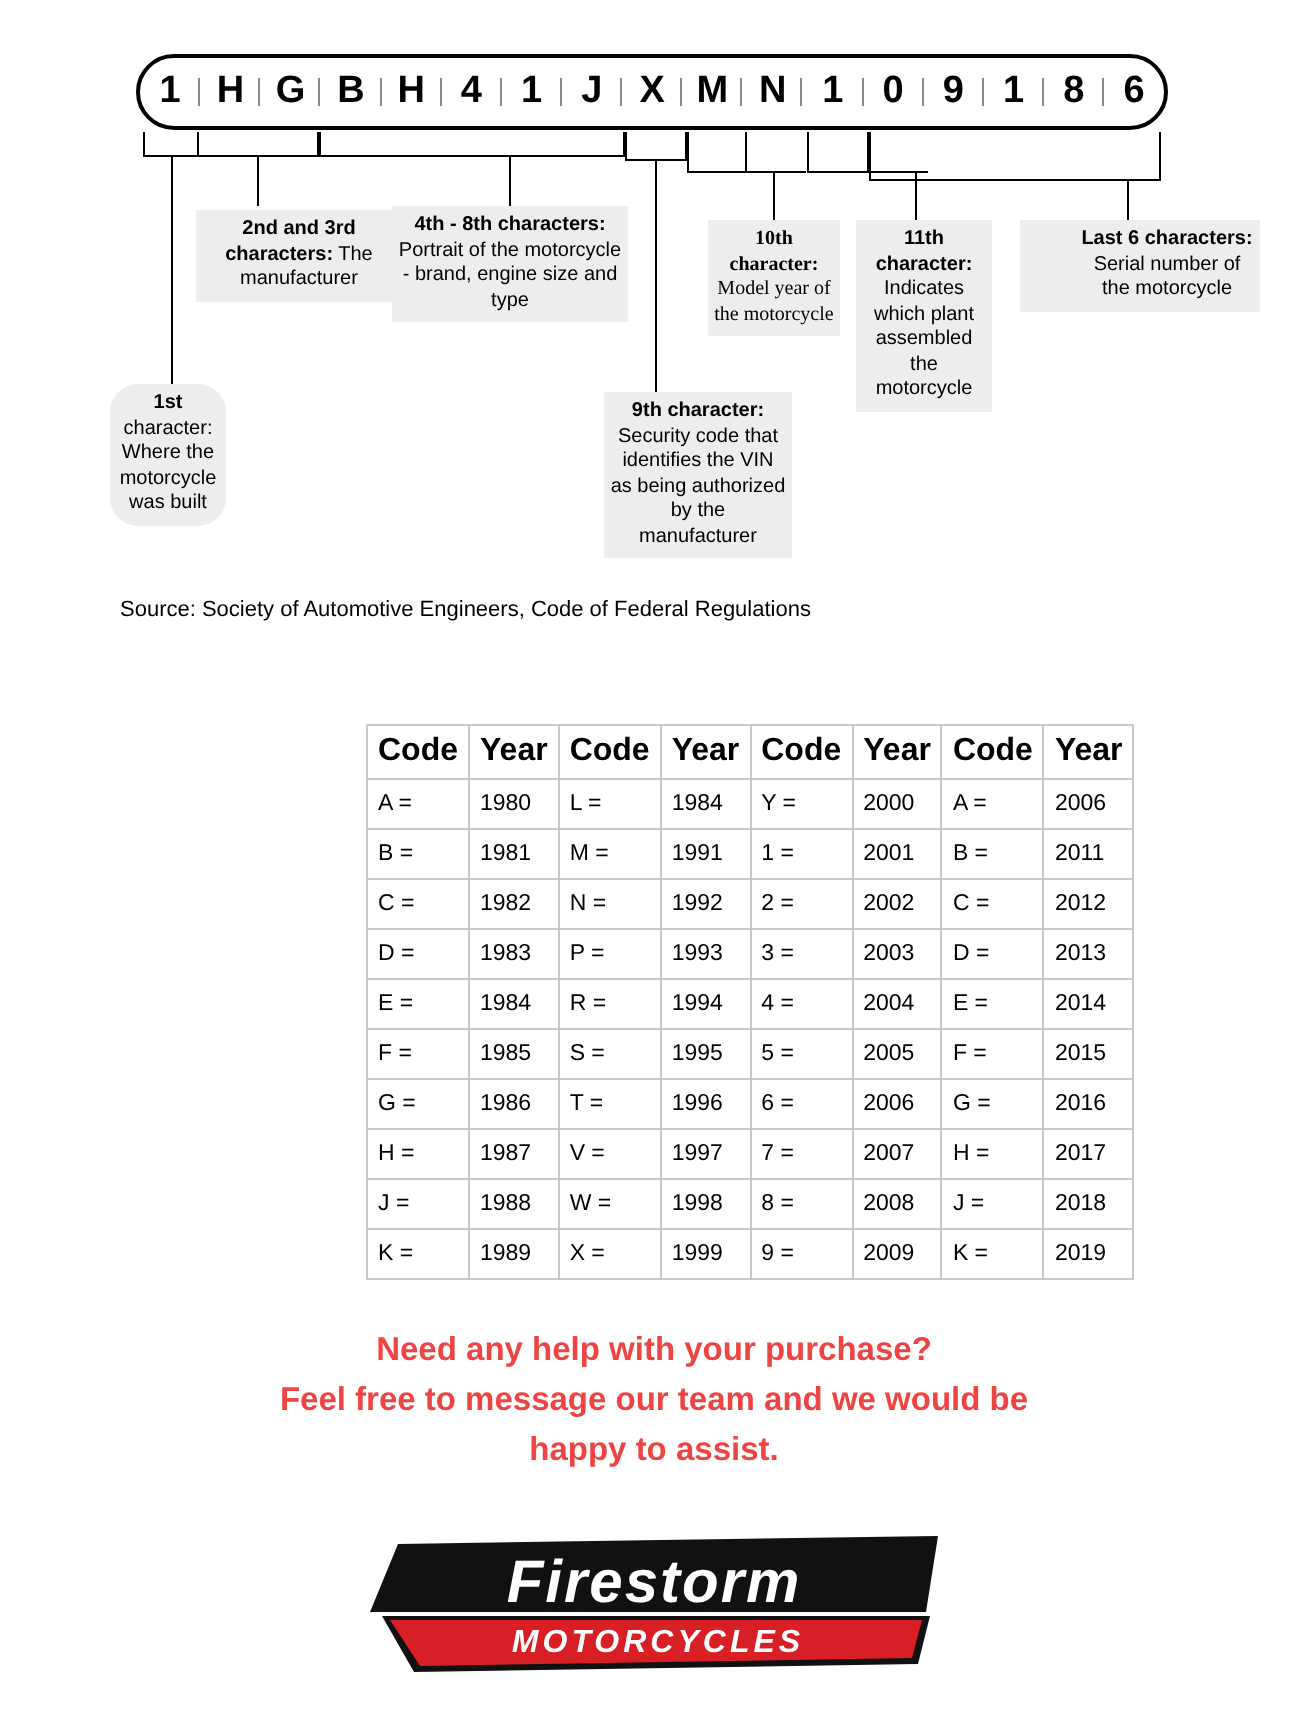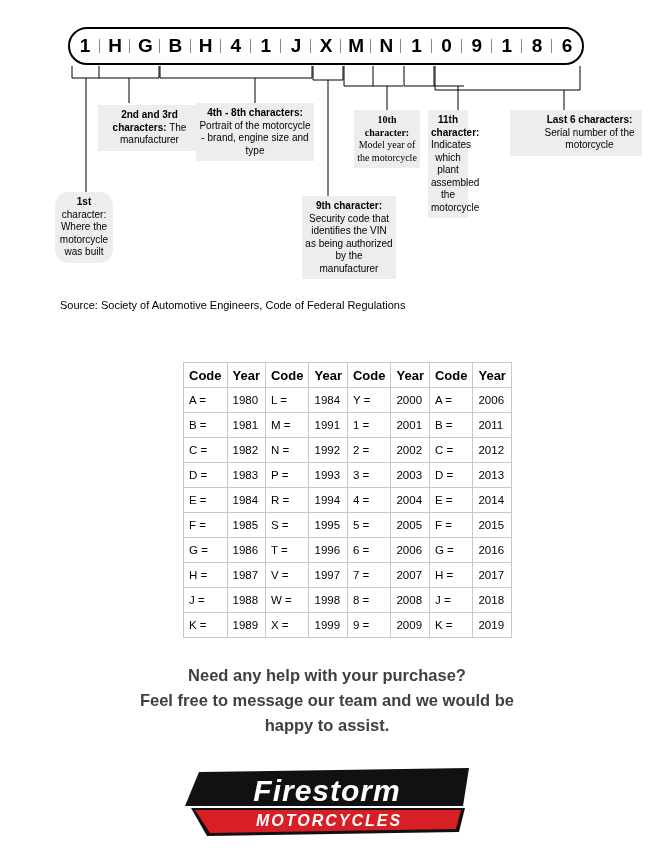--- a/index.html
+++ b/index.html
@@ -73,22 +73,22 @@
     padding: 4px 3px;
     box-sizing: border-box;
   }
   .callout b { font-weight: bold; }
 
   #callout-1  { left: 55px;  top: 192px; width: 58px; border-radius: 14px; }
   #callout-23 { left: 98px;  top: 105px; width: 103px; }
   #callout-48 { left: 196px; top: 103px; width: 118px; text-align: center; }
   #callout-9  { left: 302px; top: 196px; width: 94px; }
   #callout-10 { left: 354px; top: 110px; width: 66px; font-family: Liberation Serif, serif; }
-  #callout-11 { left: 428px; top: 110px; width: 40px; }
-  #callout-last6 { left: 510px; top: 110px; width: 132px; padding-left: 30px; }
+  #callout-11 { left: 428px; top: 110px; width: 68px; }
+  #callout-last6 { left: 510px; top: 110px; width: 120px; padding-left: 30px; }
 
   #source-note {
     position: absolute;
     left: 60px;
     top: 299px;
     font-size: 11px;
     color: #000;
   }
 
   
@@ -107,35 +107,35 @@
     border: 1px solid #c8c8c8;
     padding: 4px 5px 4px 5px;
     height: 16px;
     text-align: left;
     white-space: nowrap;
     font-weight: normal;
   }
   table.code-table th {
     font-weight: bold;
     text-align: left;
-    font-size: 13px;
+    font-size: 16px;
   }
   table.code-table td.year { text-align: left; }
 
   
   #help-text {
     position: absolute;
     left: 0;
     top: 663px;
     width: 654px;
     text-align: center;
     font-size: 16.5px;
     font-weight: bold;
     line-height: 25px;
-    color: #404040;
+    color: #ef4444;
   }
 
   
   #logo {
     position: absolute;
     left: 177px;
     top: 762px;
     width: 300px;
     height: 80px;
   }

